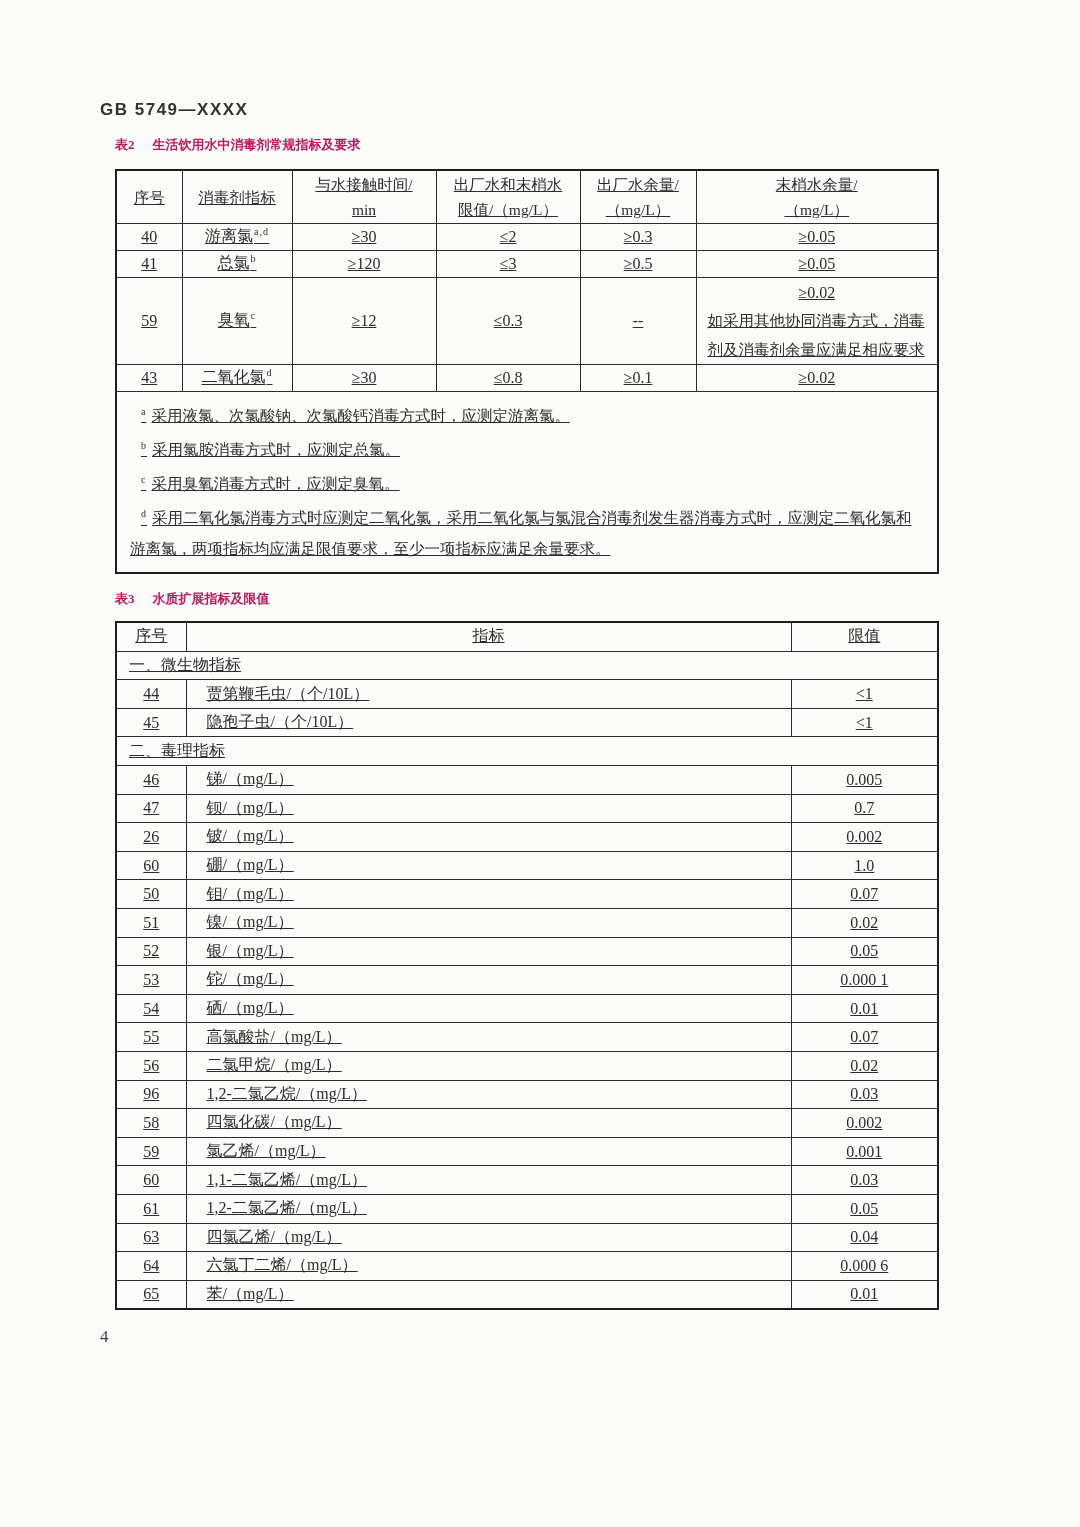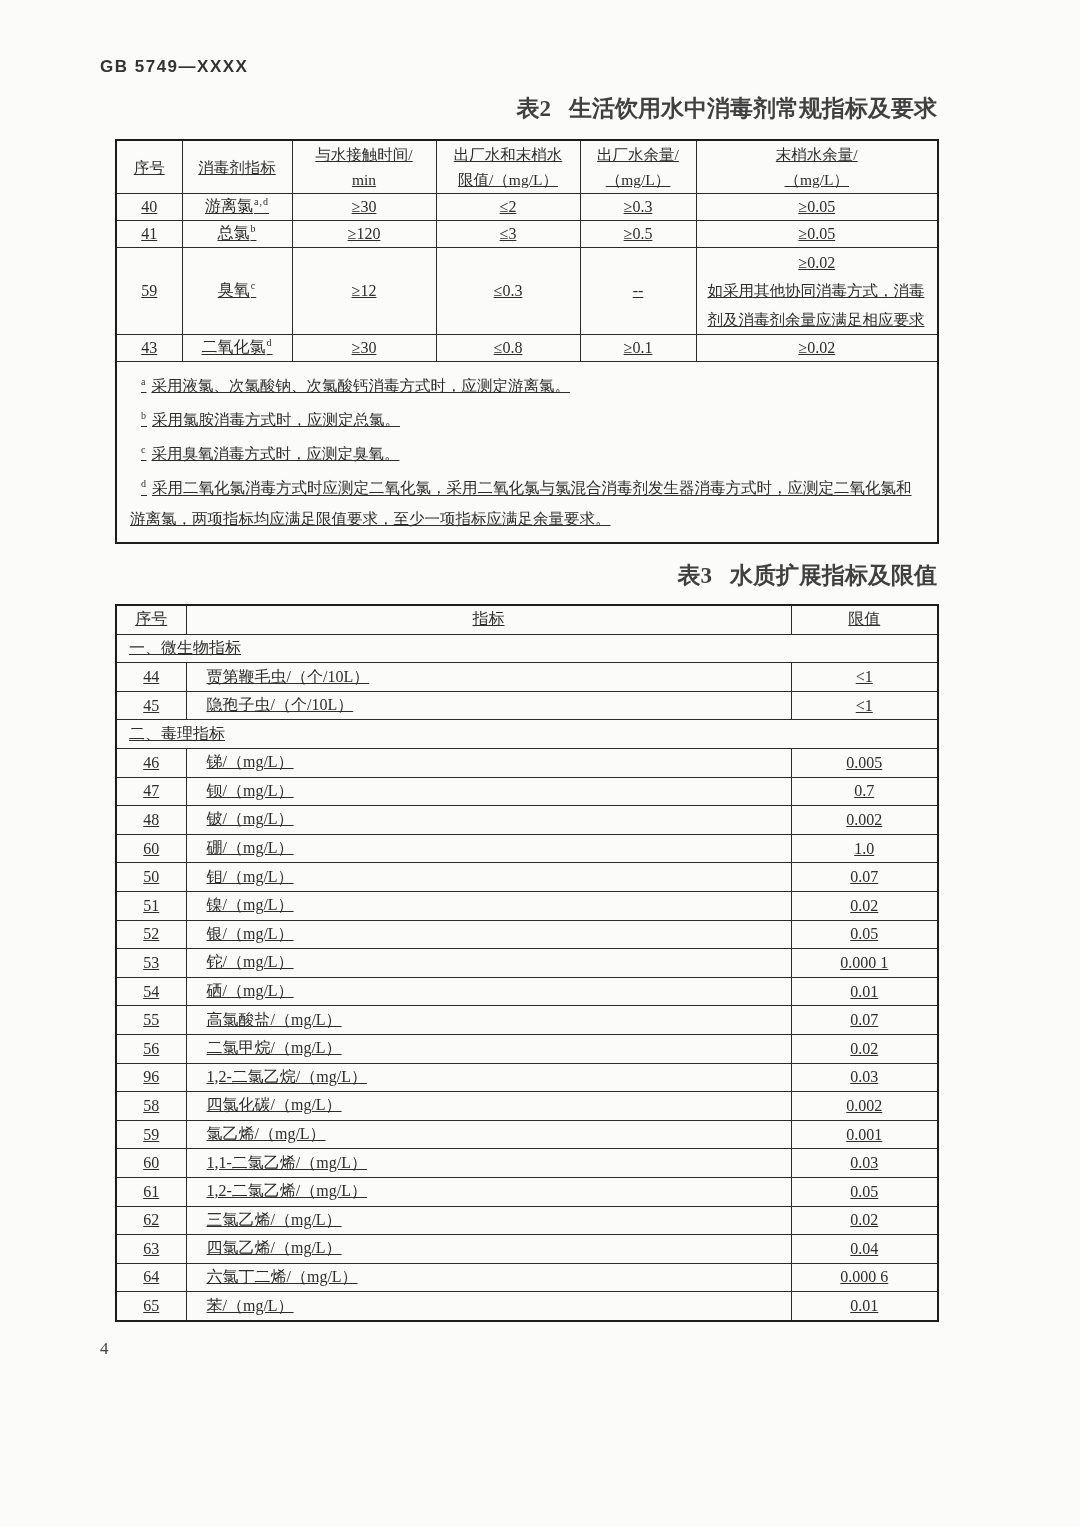--- a/index.html
+++ b/index.html
@@ -2,33 +2,33 @@
 <html><head>
 <meta charset="utf-8">
 <style>
   html,body { margin:0; padding:0; }
   body { background:#fafaf8; }
   .page {
     position:relative;
     width:1080px; height:1527px;
     background:#fbfbf9;
     box-sizing:border-box;
-    padding-top:57px;
+    padding-top:100px;
     font-family:"Liberation Serif","DejaVu Serif",serif;
     color:#2d2d2d;
     overflow:hidden;
   }
   .doc-code {
     margin-left:100px;
     font-family:"Liberation Sans","DejaVu Sans",sans-serif;
     font-weight:700; font-size:17px; letter-spacing:1.5px; color:#333;
   }
   .tbl-title {
     width:822px; margin:16px 0 0 115px;
-    text-align:right; font-weight:700; font-size:23px; color:#404040;
+    text-align:left; font-weight:700; font-size:13px; color:#be185d;
   }
   .tbl-title .lbl { margin-right:18px; }
 
   table {
     border-collapse:collapse; table-layout:fixed;
     width:822px; margin-left:115px;
     border:2.5px solid #1d1d1d;
     text-decoration:underline;
   }
   th, td {
@@ -191,21 +191,21 @@
           <td>46</td>
           <td class="c-ind">锑/（mg/L）</td>
           <td>0.005</td>
         </tr>
         <tr>
           <td>47</td>
           <td class="c-ind">钡/（mg/L）</td>
           <td>0.7</td>
         </tr>
         <tr>
-          <td>48</td>
+          <td>26</td>
           <td class="c-ind">铍/（mg/L）</td>
           <td>0.002</td>
         </tr>
         <tr>
           <td>60</td>
           <td class="c-ind">硼/（mg/L）</td>
           <td>1.0</td>
         </tr>
         <tr>
           <td>50</td>
@@ -261,25 +261,20 @@
           <td>60</td>
           <td class="c-ind">1,1-二氯乙烯/（mg/L）</td>
           <td>0.03</td>
         </tr>
         <tr>
           <td>61</td>
           <td class="c-ind">1,2-二氯乙烯/（mg/L）</td>
           <td>0.05</td>
         </tr>
         <tr>
-          <td>62</td>
-          <td class="c-ind">三氯乙烯/（mg/L）</td>
-          <td>0.02</td>
-        </tr>
-        <tr>
           <td>63</td>
           <td class="c-ind">四氯乙烯/（mg/L）</td>
           <td>0.04</td>
         </tr>
         <tr>
           <td>64</td>
           <td class="c-ind">六氯丁二烯/（mg/L）</td>
           <td>0.000 6</td>
         </tr>
         <tr>

